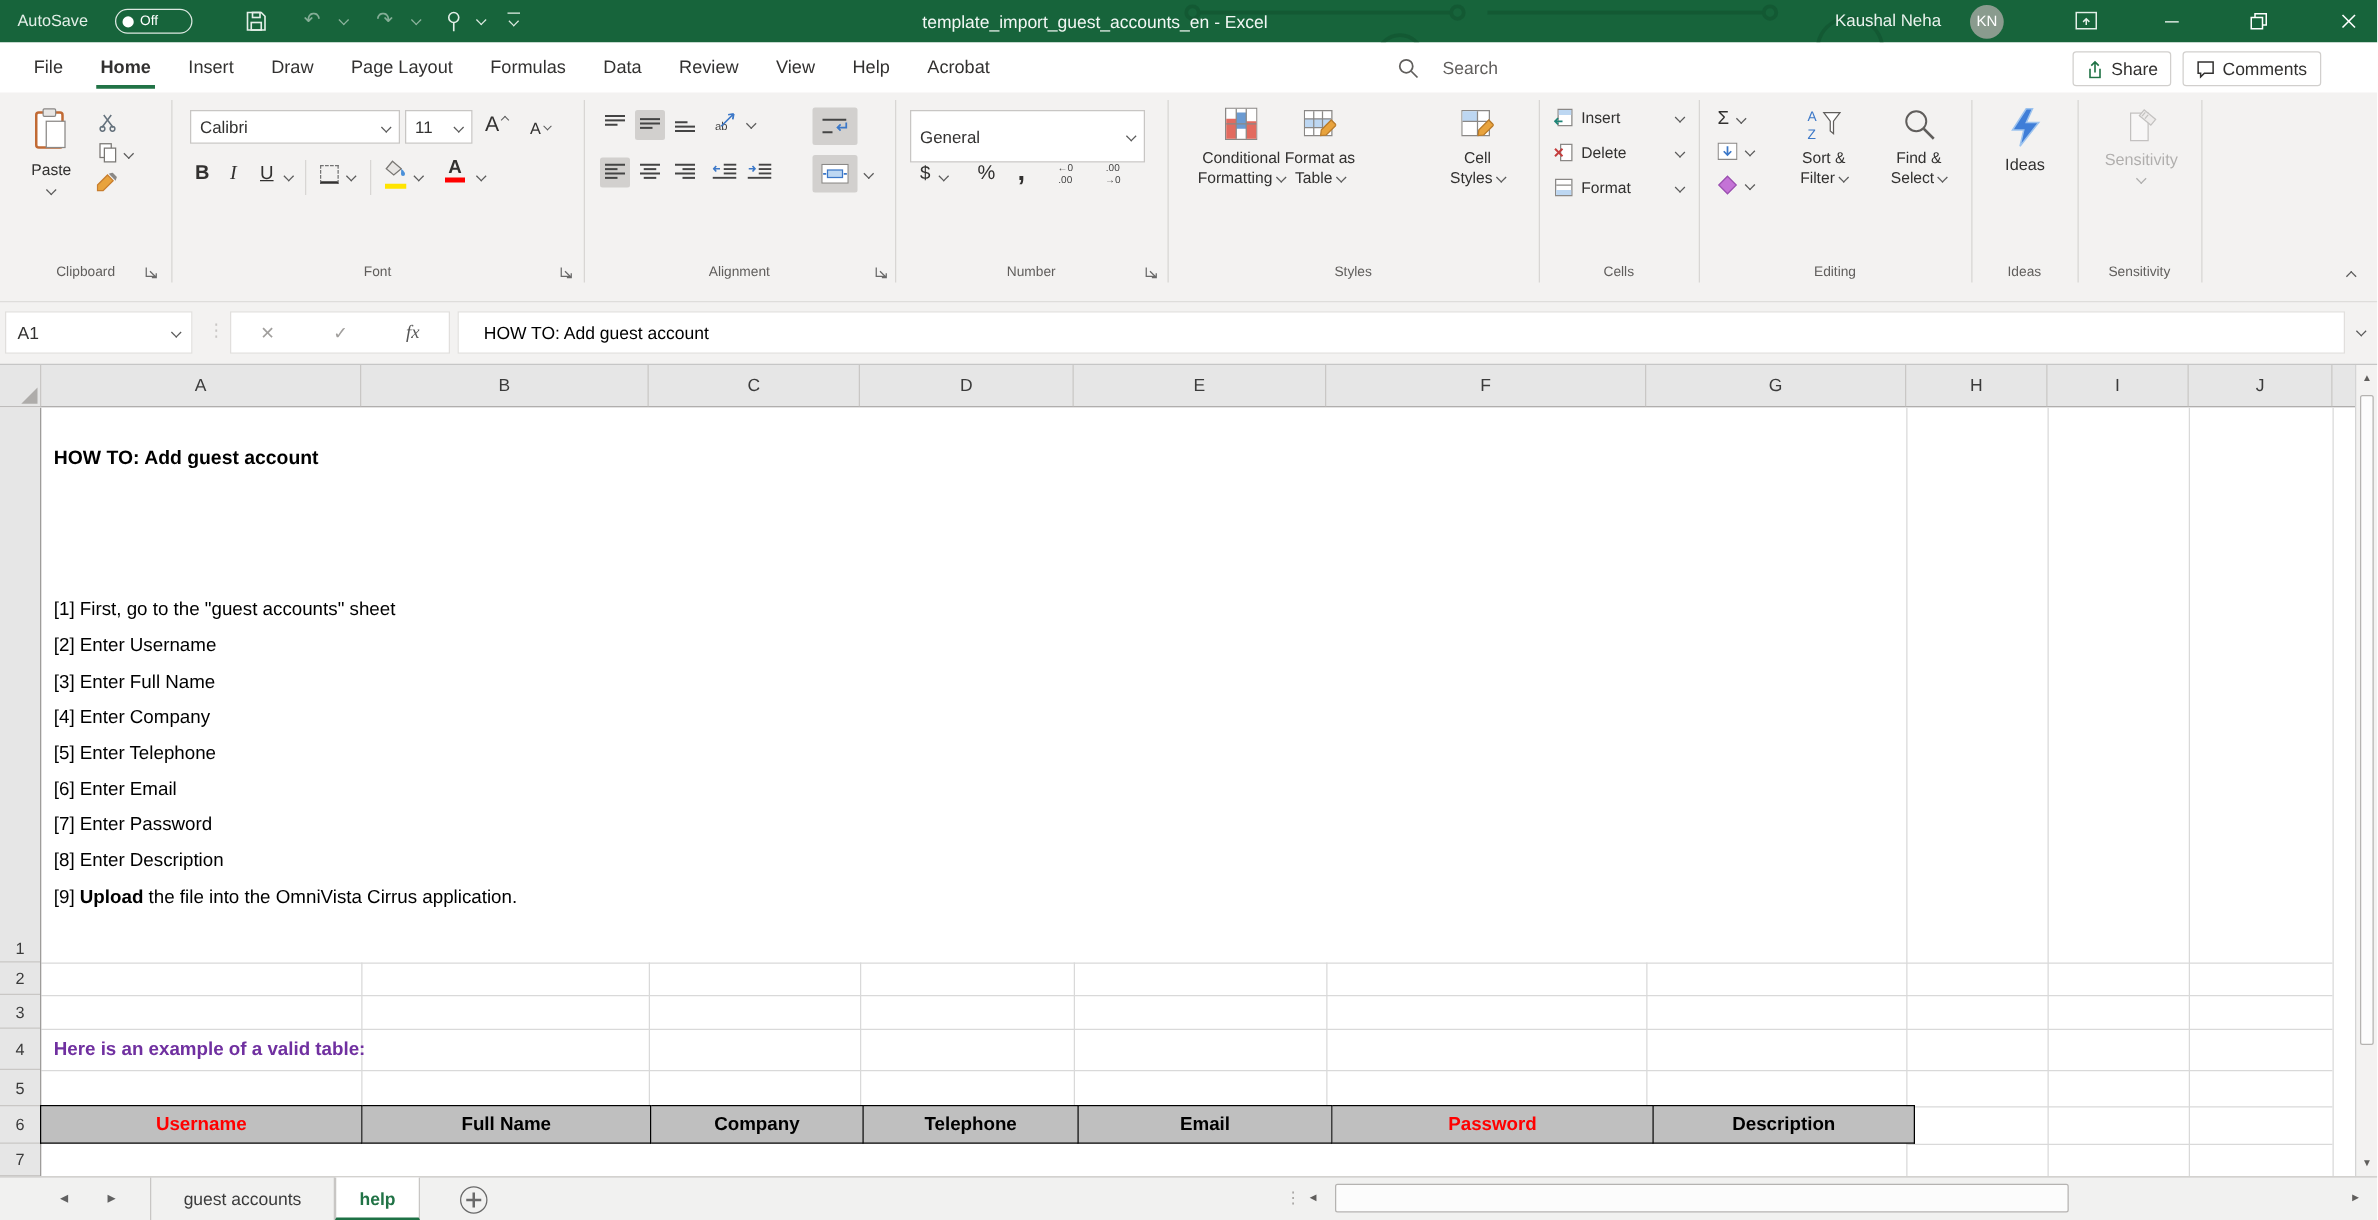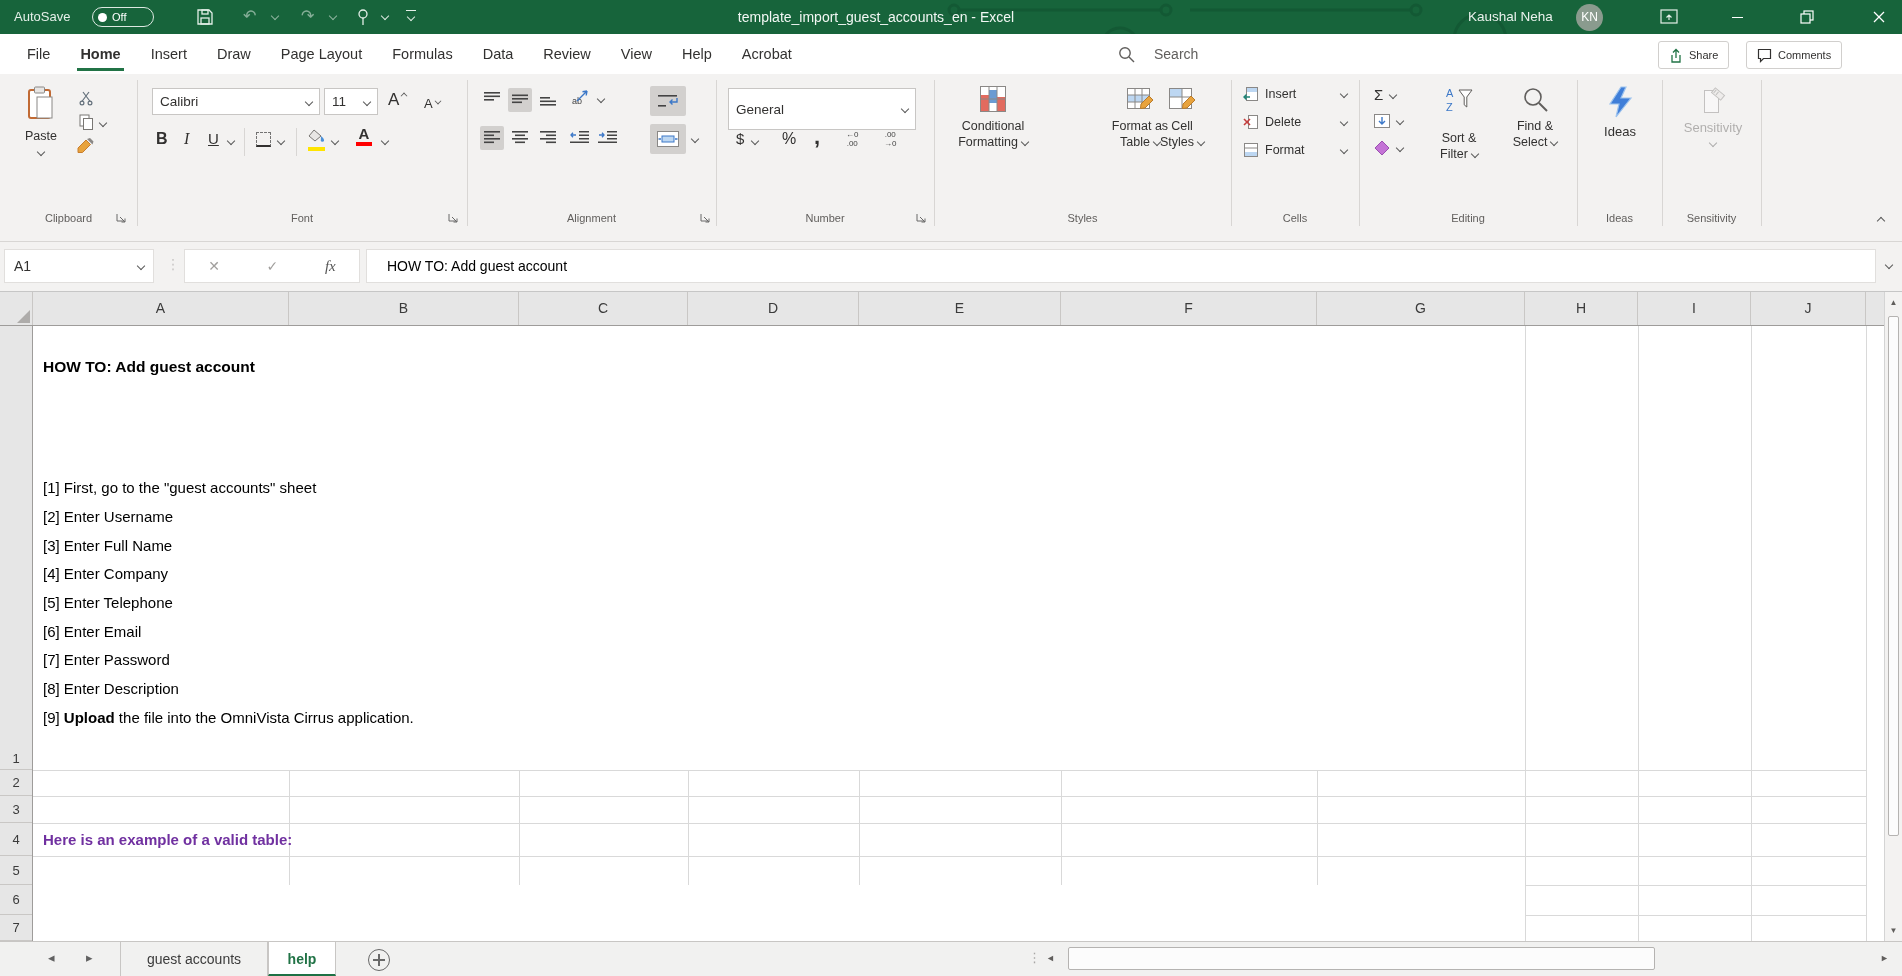--- a/index.html
+++ b/index.html
@@ -15,21 +15,21 @@
   .titlebar{position:absolute;left:0;top:0;width:1902px;height:34px;background:#17643B;color:#fff}
   .tb-txt{font-size:13px;color:#E4EFE8}
   .pill{width:50px;height:18px;border:1px solid rgba(255,255,255,.85);border-radius:10px;display:flex;align-items:center;padding:0 5px;gap:5px}
   .pill .dot{width:9px;height:9px;border-radius:50%;background:#fff}
   .winbtn{width:22px;height:22px;display:flex;align-items:center;justify-content:center}
   
   .menubar{position:absolute;left:0;top:34px;width:1902px;height:40px;background:#fff}
   .mtab{height:40px;line-height:40px;padding:0 15px;font-size:14.5px;color:#323130;position:relative}
   .mtab.active{font-weight:bold}
   .mtab.active:after{content:"";position:absolute;left:12px;right:12px;bottom:3px;height:3px;background:#217346}
-  .pillbtn{height:26px;border:1px solid #D1CFCD;border-radius:3px;background:#fff;display:flex;align-items:center;padding:0 10px;gap:6px;font-size:11px;color:#323130}
+  .pillbtn{height:26px;border:1px solid #D1CFCD;border-radius:3px;background:#fff;display:flex;align-items:center;padding:0 10px;gap:6px;font-size:14px;color:#323130}
   
   .ribbon{position:absolute;left:0;top:74px;width:1902px;height:168px;background:#F3F2F1;border-bottom:1px solid #D8D6D4;box-sizing:border-box}
   .rdiv{position:absolute;top:6px;height:146px;width:1px;background:#D8D6D4}
   .grp-lbl{position:absolute;top:138px;font-size:11px;color:#605E5C;text-align:center}
   .combo{position:absolute;background:#fff;border:1px solid #C8C6C4;display:flex;align-items:center;justify-content:space-between;font-size:13.5px;color:#323130;padding:0 7px;box-sizing:border-box}
   .rbl{font-size:12.5px;color:#323130;text-align:center;line-height:16px;white-space:nowrap}
   .sel{background:#D2D0CE;border-radius:2px}
   .icochar{font-size:15px;color:#323130}
   .bar{height:4px;width:17px;display:block;margin-top:1px}
   .minitxt{font-size:8px;line-height:9px;color:#444;text-align:center;white-space:nowrap}
@@ -412,21 +412,21 @@
           <rect x="9" y="4" width="8" height="13" fill="#6B9BD2"></rect>
           <rect x="17" y="11" width="8" height="14" fill="#E26B5F"></rect>
         <path d="M9 1 v24 M17 1 v24 M1 13 h24" stroke="#8A8886" fill="none"></path>
       </svg>
       <span class="rbl" style="margin-top:6px">Conditional</span>
       <span class="rbl flex" style="gap:4px">
           <span>Formatting</span>
           <span class="chev"></span>
         </span>
     </div>
-    <div class="bigbtn" style="left:1096px;top:12px;width:88px">
+    <div class="bigbtn" style="left:1012px;top:12px;width:88px">
       <svg width="26" height="26">
         <rect x="0.5" y="2.5" width="22" height="20" fill="#fff" stroke="#8A8886"></rect>
         <rect x="1" y="9" width="21" height="7" fill="#BDD7F2"></rect>
         <path d="M8 3 v19 M15 3 v19 M1 9 h21 M1 16 h21" stroke="#8A8886" fill="none"></path>
         <path d="M14 18 L22 10 l4 4 -8 8 -4.5 .5z" fill="#E8A33D" stroke="#B97B2A"></path>
       </svg>
       <span class="rbl" style="margin-top:6px">Format as</span>
       <span class="rbl flex" style="gap:4px">
           <span>Table</span>
           <span class="chev"></span>
@@ -491,21 +491,21 @@
         <path d="M8 1 L15 8 8 15 1 8z" fill="#C473D6" stroke="#9A4FB0"></path>
       </svg>
       <span class="chev"></span>
     </div>
     <div class="bigbtn" style="left:1424px;top:12px;width:70px">
       <svg width="28" height="28">
         <text x="1" y="11" font-size="11" fill="#3C78C8" font-family="Liberation Sans, sans-serif">A</text>
         <text x="1" y="25" font-size="11" fill="#3C78C8" font-family="Liberation Sans, sans-serif">Z</text>
         <path d="M14 4 h13 l-5.2 7 v10 l-2.6 -2.2 V11z" fill="#fff" stroke="#605E5C"></path>
       </svg>
-      <span class="rbl" style="margin-top:16px">Sort &amp;</span>
+      <span class="rbl" style="margin-top:4px">Sort &amp;</span>
       <span class="rbl flex" style="gap:4px">
           <span>Filter</span>
           <span class="chev"></span>
         </span>
     </div>
     <div class="bigbtn" style="left:1500px;top:12px;width:70px">
       <svg width="28" height="28">
         <circle cx="12" cy="11" r="8" stroke="#605E5C" fill="none" stroke-width="1.6"></circle>
         <line x1="18" y1="17" x2="26" y2="25" stroke="#605E5C" stroke-width="2"></line>
       </svg>
@@ -614,20 +614,29 @@
     <div class="txtline" style="top:297px">[6] Enter Email</div>
     <div class="txtline" style="top:325px">[7] Enter Password</div>
     <div class="txtline" style="top:354px">[8] Enter Description</div>
     <div class="txtline" style="top:383px">
       <span>[9] </span><span style="font-weight:bold">Upload</span><span> the file into the OmniVista Cirrus application.</span>
     </div>
     <div class="txtline" style="top:505px;font-weight:bold;color:#7030A0">Here is an example of a valid table:</div>
 
     <table class="xtable">
       <tbody>
+          <tr class="hd" style="height:30px">
+        <td class="red" style="width:256px">Username</td>
+        <td style="width:230px">Full Name</td>
+        <td style="width:169px">Company</td>
+        <td style="width:171px">Telephone</td>
+        <td style="width:202px">Email</td>
+        <td class="red" style="width:256px">Password</td>
+        <td style="width:208px">Description</td>
+      </tr>
     </tbody>
       </table>
   </div>
 
   <div class="vscroll">
     <span class="sb-arrow" style="position:absolute;top:6px">▲</span>
     <div style="position:absolute;left:3px;top:24px;width:11px;height:520px;background:#FCFCFC;border:1px solid #B5B3B1;border-radius:2px;box-sizing:border-box"></div>
     <span class="sb-arrow" style="position:absolute;bottom:6px">▼</span>
   </div>
 

